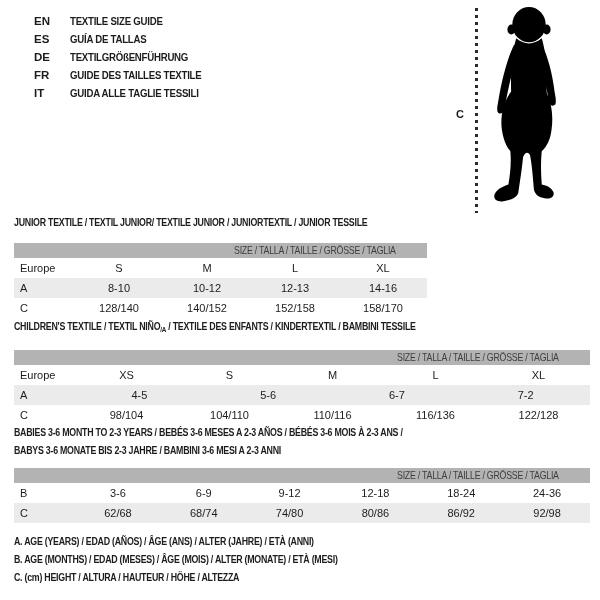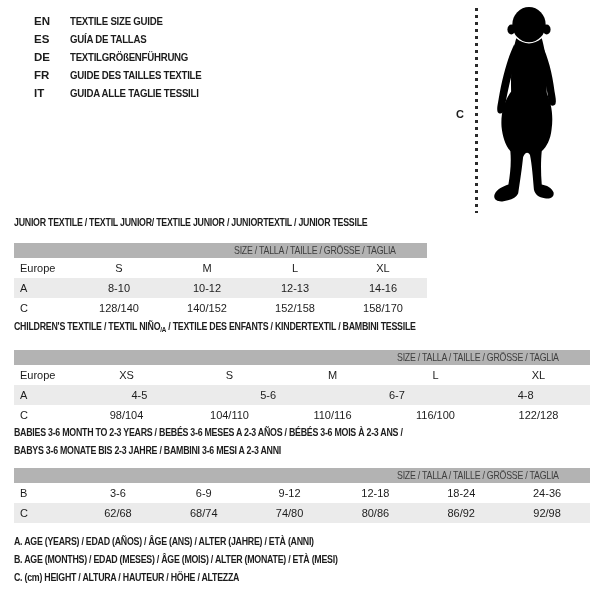--- a/index.html
+++ b/index.html
@@ -115,28 +115,28 @@
     <span class="tcell">S</span>
     <span class="tcell">M</span>
     <span class="tcell">L</span>
     <span class="tcell">XL</span>
   </div>
   <div class="trow alt">
     <span class="tlabel">A</span>
     <span class="tcell">4-5</span>
     <span class="tcell">5-6</span>
     <span class="tcell">6-7</span>
-    <span class="tcell">4-8</span>
+    <span class="tcell">7-2</span>
   </div>
   <div class="trow">
     <span class="tlabel">C</span>
     <span class="tcell">98/104</span>
     <span class="tcell">104/110</span>
     <span class="tcell">110/116</span>
-    <span class="tcell">116/100</span>
+    <span class="tcell">116/136</span>
     <span class="tcell">122/128</span>
   </div>
 </div>
 
 <div class="abs sec-title" style="left:14px;top:426px;">
   <span class="cond">BABIES 3-6 MONTH TO 2-3 YEARS / BEBÉS 3-6 MESES A 2-3 AÑOS / BÉBÉS 3-6 MOIS À 2-3 ANS /</span>
 </div>
 <div class="abs sec-title" style="left:14px;top:444px;">
   <span class="cond">BABYS 3-6 MONATE BIS 2-3 JAHRE / BAMBINI 3-6 MESI A 2-3 ANNI</span>
 </div>

